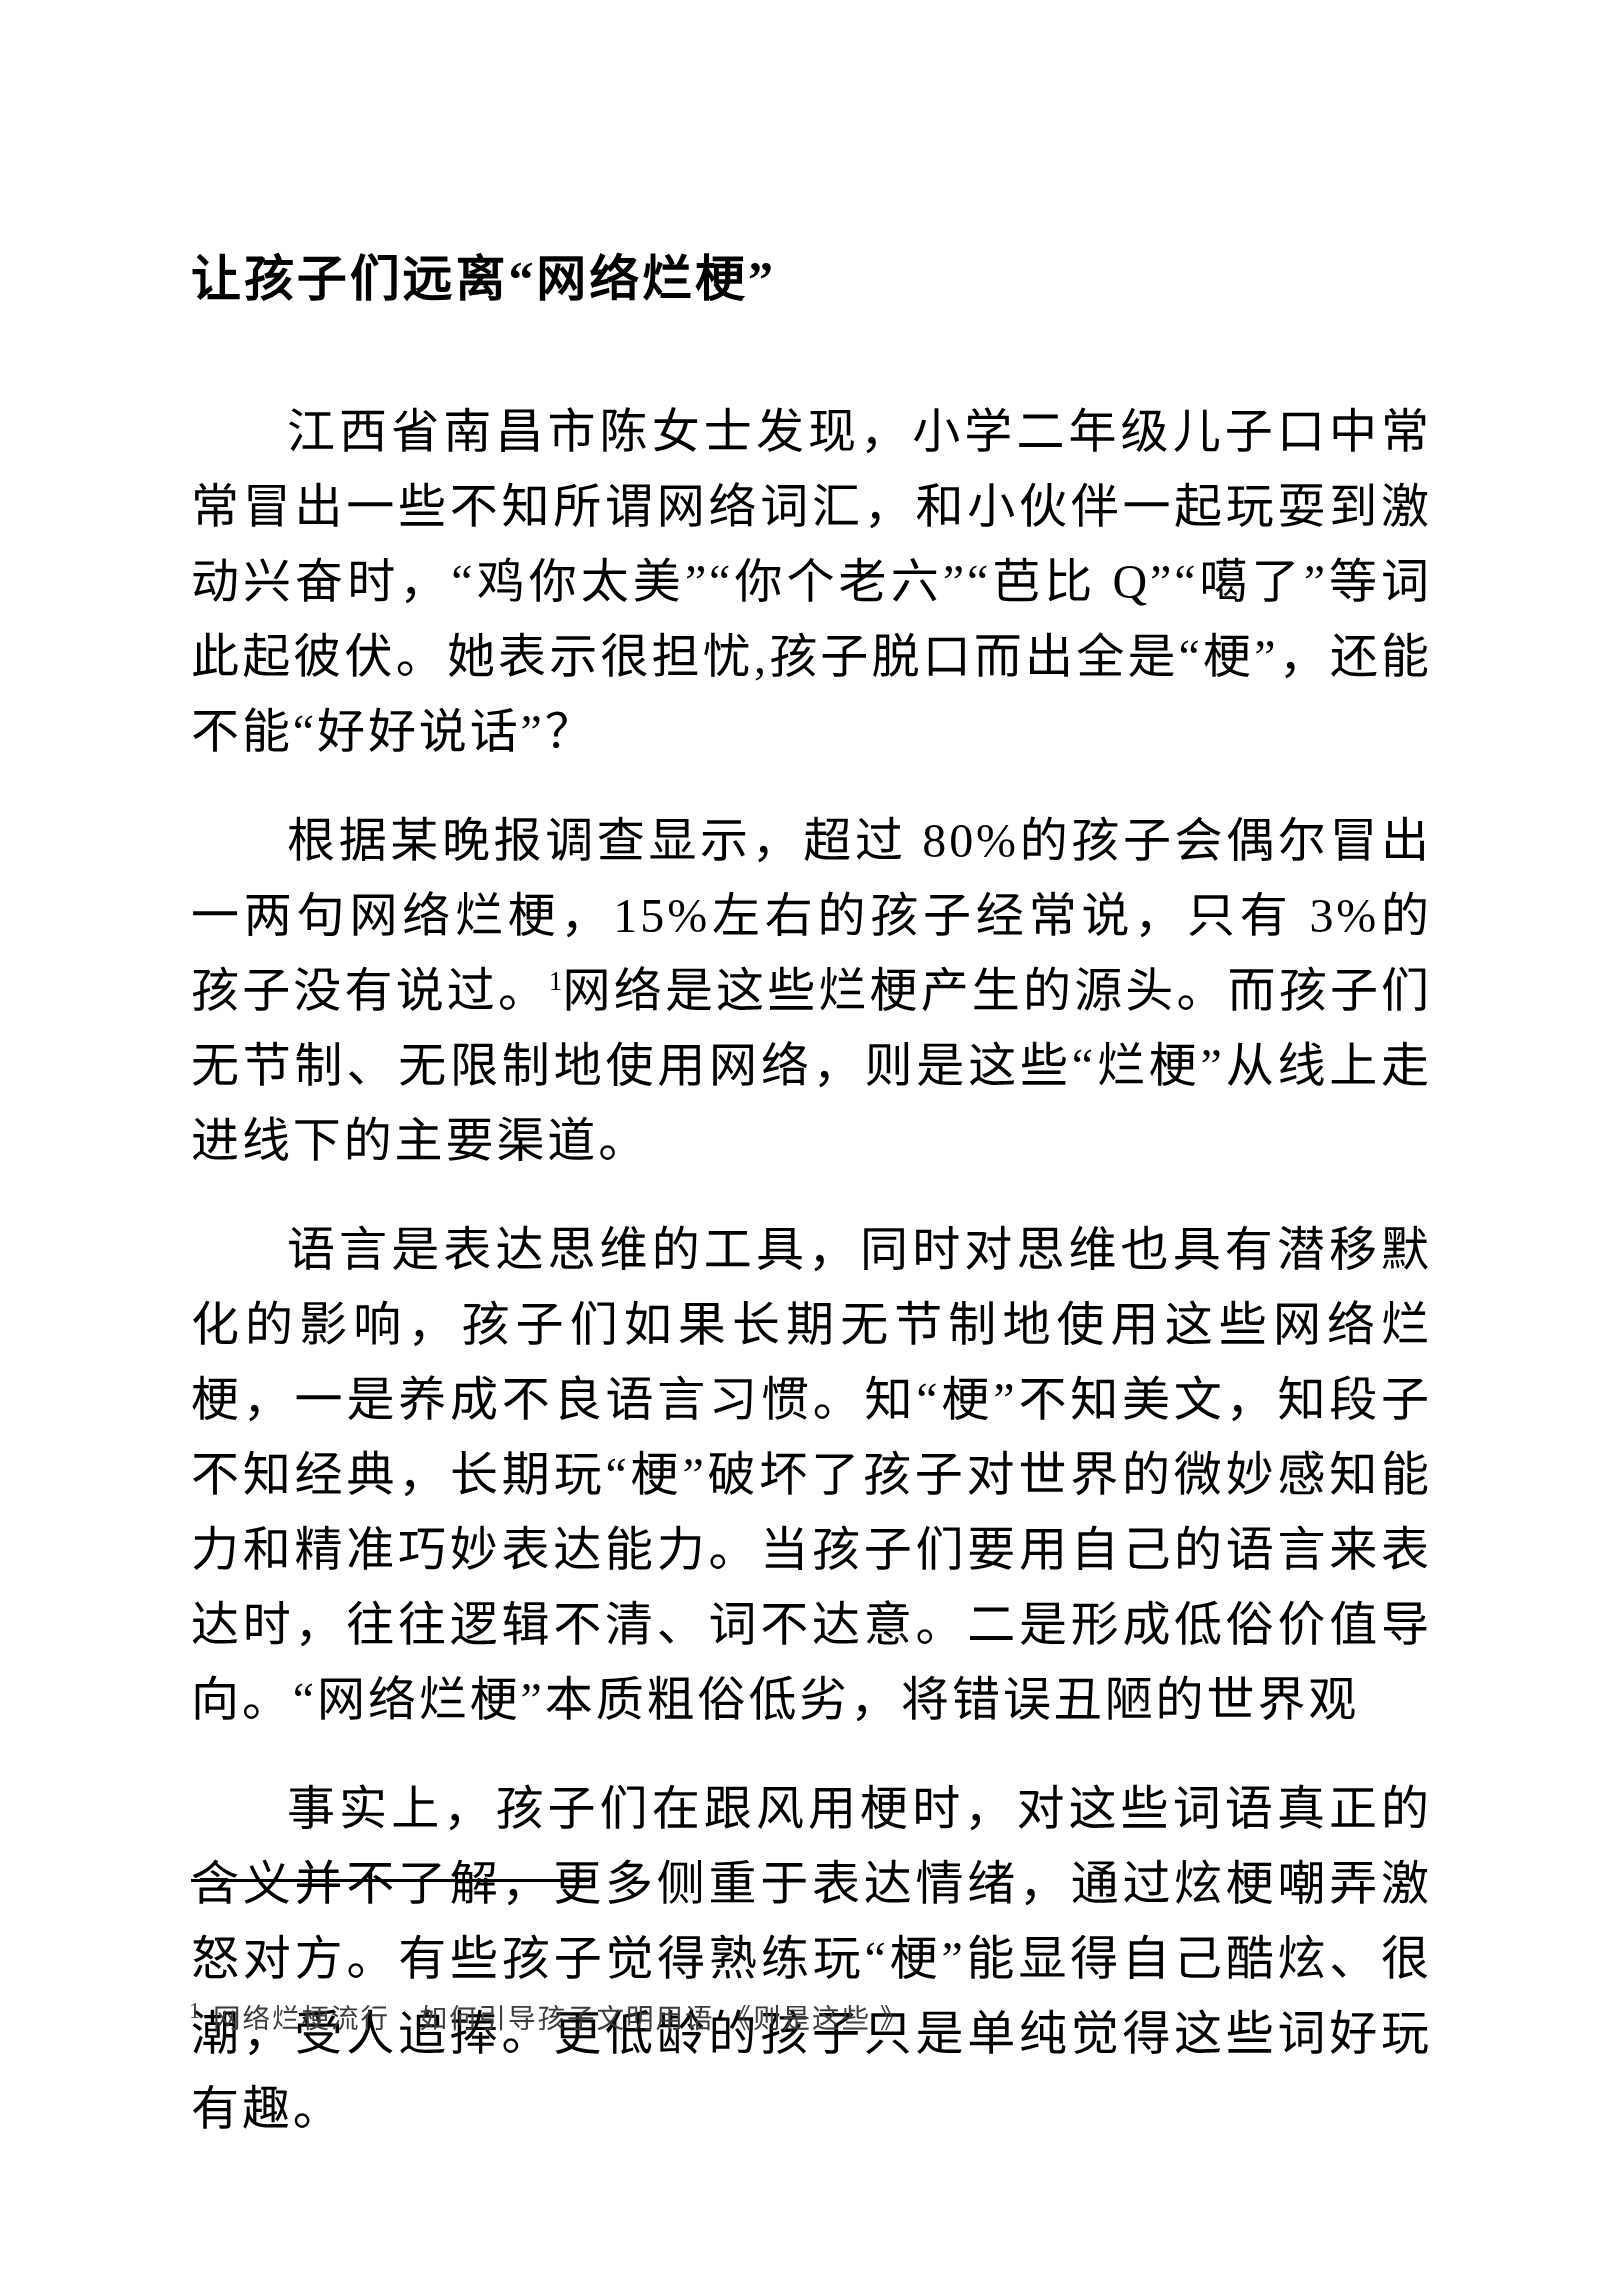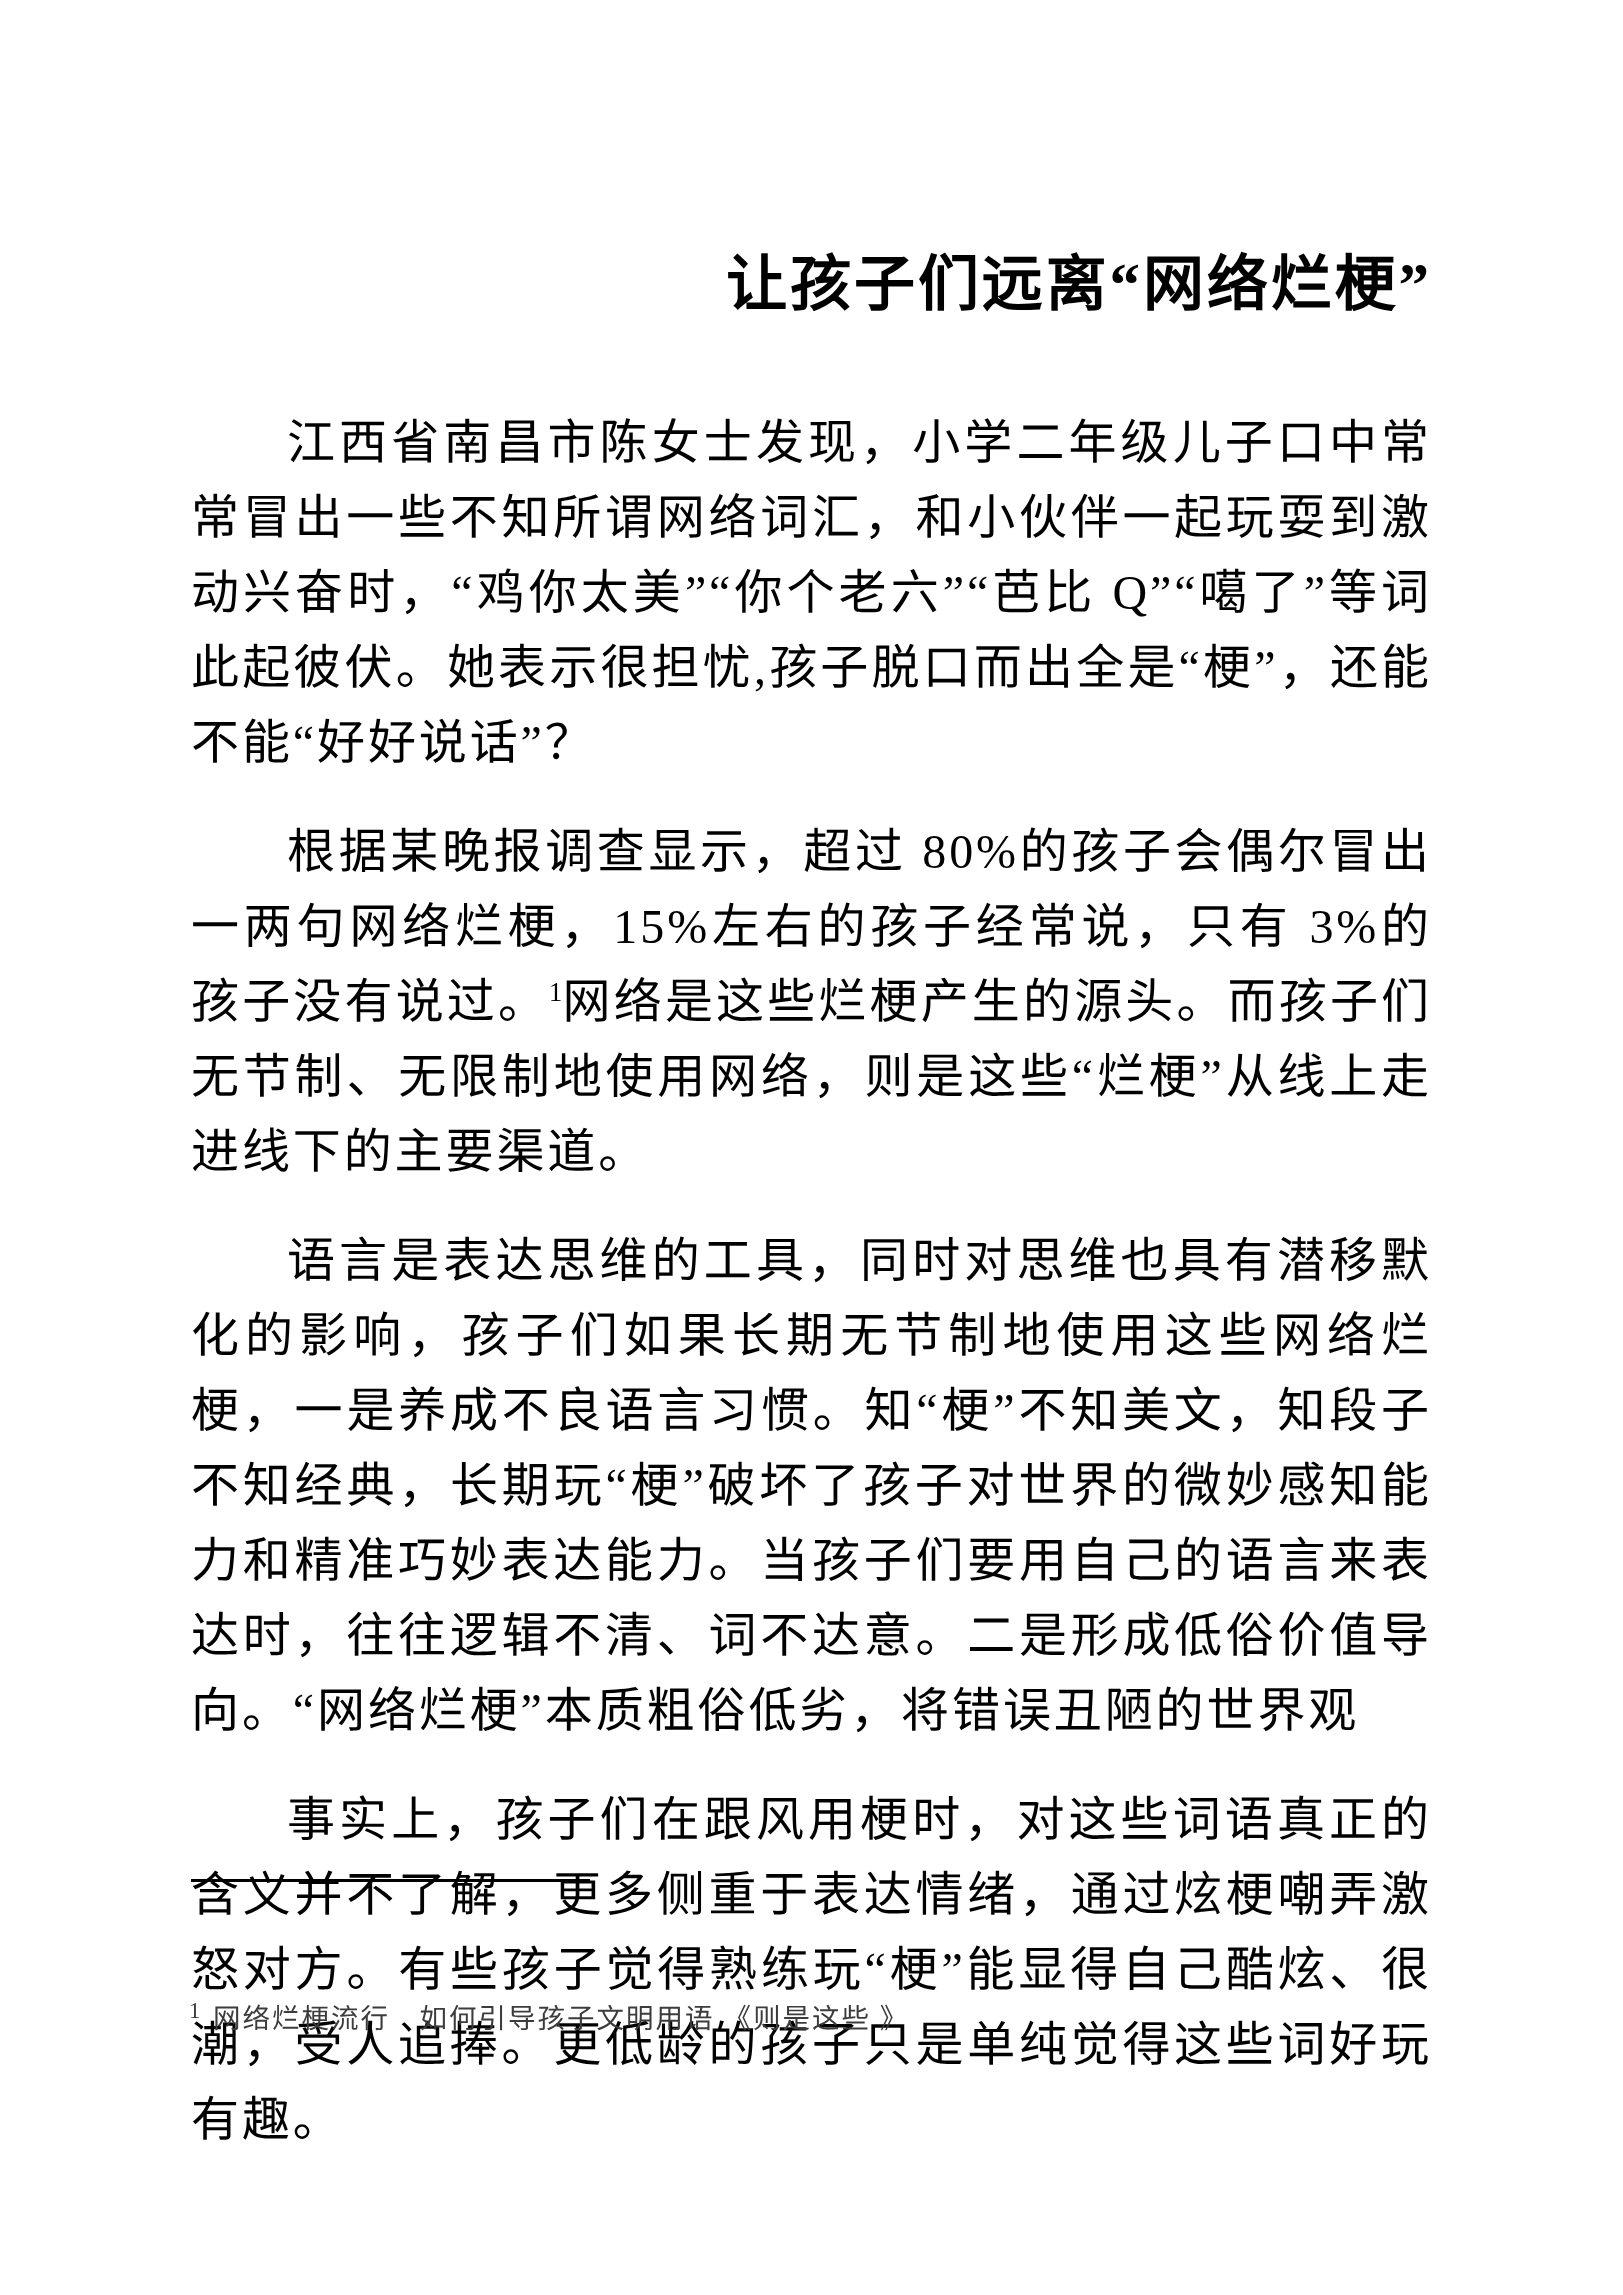--- a/index.html
+++ b/index.html
@@ -13,24 +13,24 @@
     height: 2295px;
     background: #ffffff;
     box-sizing: border-box;
     padding: 253px 191px 0 191px;
     font-family: "Liberation Serif", "DejaVu Serif", serif;
     color: #000000;
     overflow: hidden;
   }
   .doc-title {
     margin: 0 0 88px 0;
-    font-size: 61px;
+    font-size: 50px;
     line-height: 1.05;
     font-weight: bold;
-    text-align: right;
+    text-align: left;
     letter-spacing: 2.9px;
     white-space: nowrap;
   }
   .para {
     margin: 0 0 34px 0;
     font-size: 48px;
     line-height: 75px;
     letter-spacing: 2.9px;
     text-align: justify;
     text-indent: 2em;

